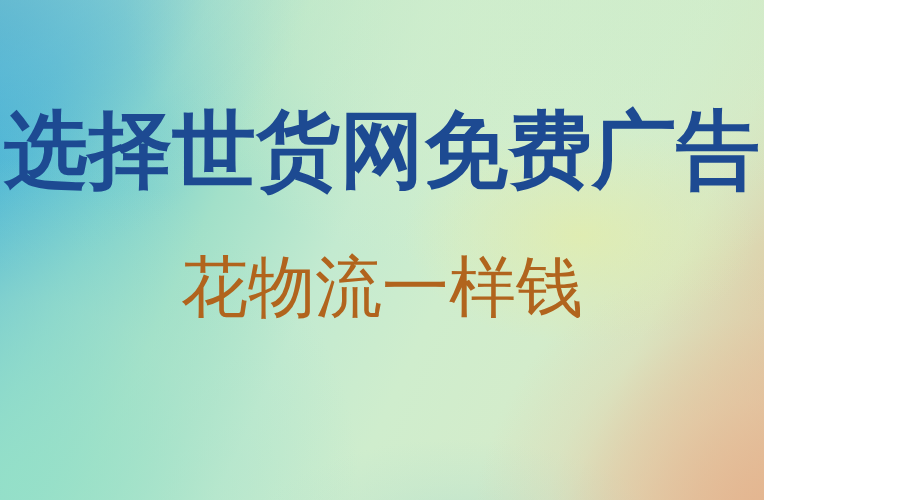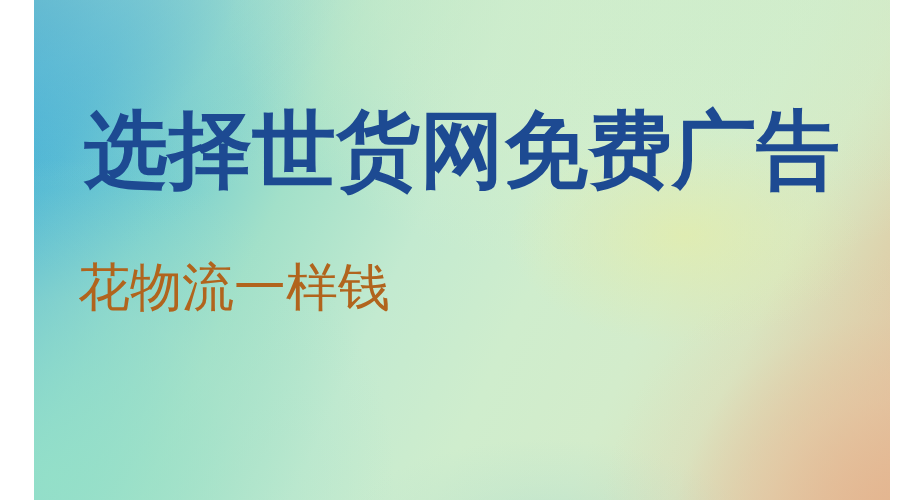--- a/index.html
+++ b/index.html
@@ -9,25 +9,24 @@
     height: 500px;
     overflow: hidden;
   }
 
   body {
     font-family: "DejaVu Sans", "Liberation Sans", sans-serif;
   }
 
   #banner {
     position: relative;
-    width: 856px;
+    width: 764px;
     height: 500px;
     overflow: hidden;
     background: #bfe6c6;
-    margin-left: 34px;
   }
 
   
   .bg-layer {
     position: absolute;
     inset: 0;
     pointer-events: none;
   }
 
   .bg-base {
@@ -116,28 +115,27 @@
     font-weight: 700;
     letter-spacing: 0px;
     color: #1d4a92;
     white-space: nowrap;
   }
 
   .subtitle {
     position: absolute;
     left: 0;
     right: 0;
-    text-align: left;
+    text-align: center;
     font-family: "DejaVu Sans", "Liberation Sans", sans-serif;
-    font-size: 52px;
+    font-size: 67px;
     line-height: 66px;
     font-weight: 500;
     color: #b1641d;
     white-space: nowrap;
-    padding-left: 44px;
   }
 
   .subtitle-line-1 { top: 254px; }
   .subtitle-line-2 { top: 326px; }
 </style>
 </head>
 <body>
 
 <div id="banner">
 

